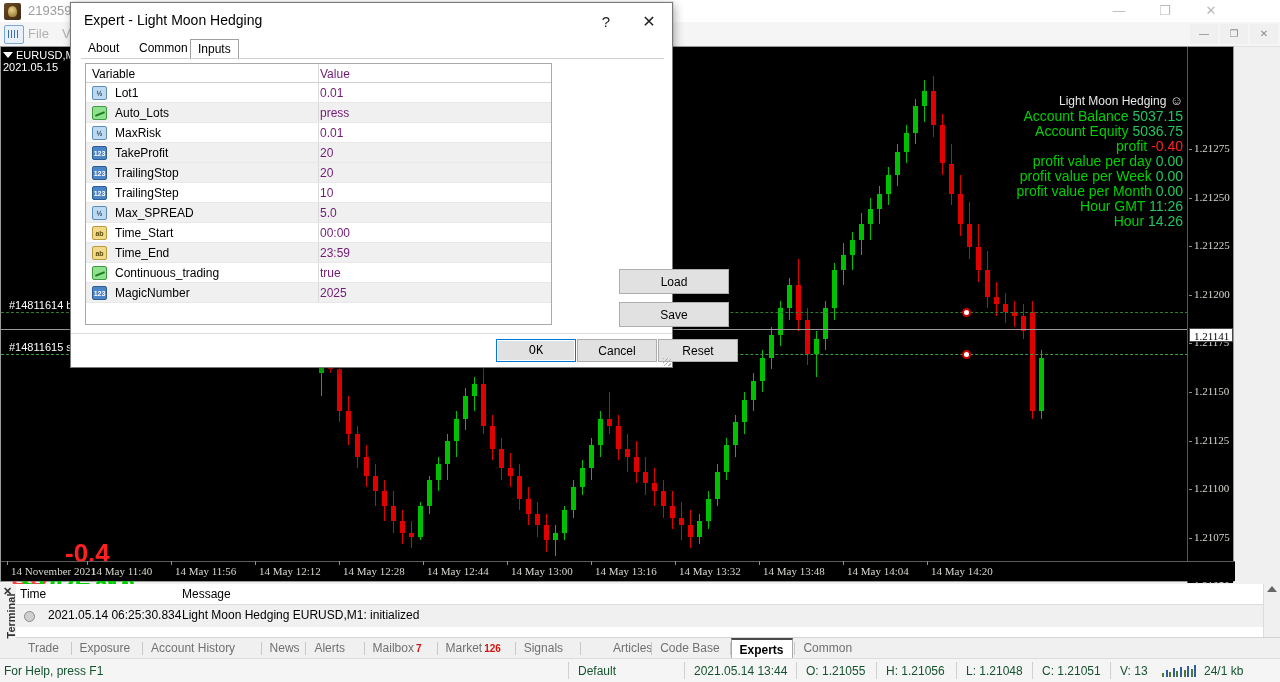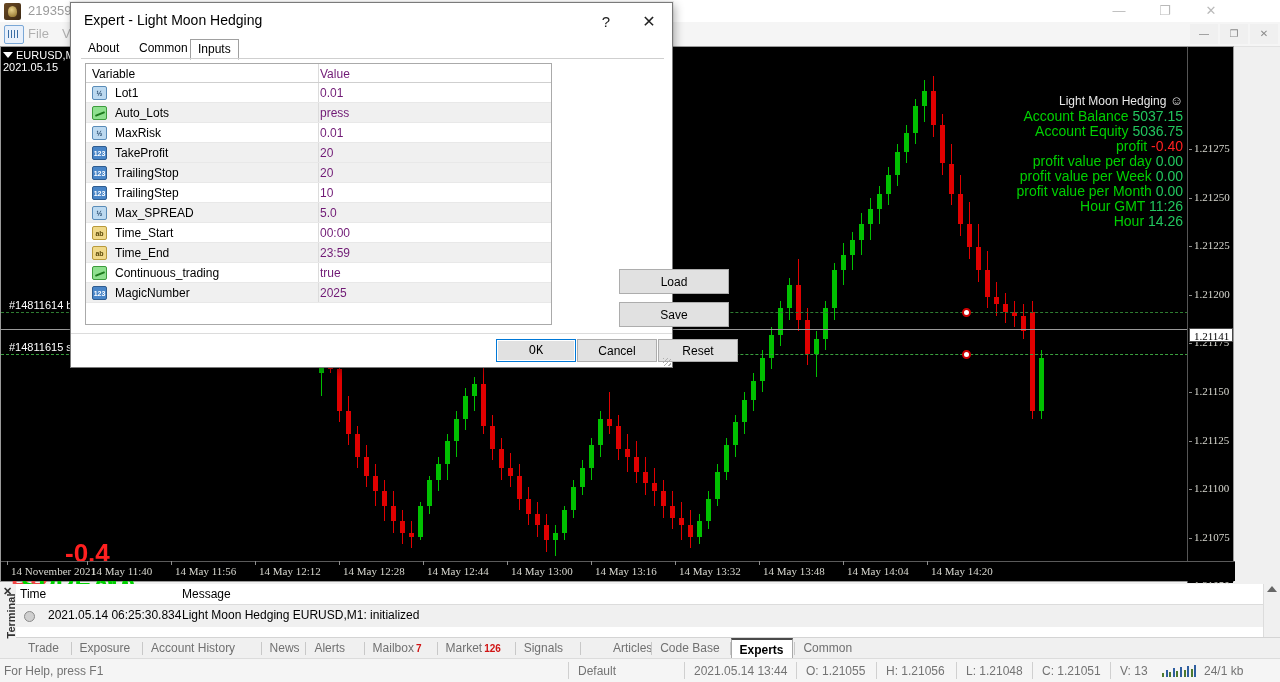--- a/index.html
+++ b/index.html
@@ -90,21 +90,21 @@
      border-top:1px solid #d4d4d4;}
   .term-tab{position:absolute;top:0;height:21px;line-height:20px;font-size:12px;color:#707070;
      padding:0 8px;box-sizing:border-box;white-space:nowrap;}
   .term-tab.active{background:#ffffff;color:#000;font-weight:bold;border:1px solid #a9a9a9;
      border-top:2px solid #4a4a4a;border-bottom:none;}
   .tab-sep{position:absolute;top:4px;width:1px;height:13px;background:#c8c8c8;}
   .tab-badge{font-size:10px;color:#d01414;font-weight:bold;margin-left:2px;}
   
   #statusbar{position:absolute;left:0;top:658px;width:1280px;height:24px;background:#f5f5f5;
       border-top:1px solid #dcdcdc;}
-  .status-cell{position:absolute;top:5px;font-size:12px;color:#737373;white-space:nowrap;}
+  .status-cell{position:absolute;top:5px;font-size:12px;color:#14532d;white-space:nowrap;}
   .status-sep{position:absolute;top:3px;width:1px;height:17px;background:#d0d0d0;}
   #net-bars{position:absolute;top:6px;width:38px;height:12px;}
   #net-bars span{position:absolute;bottom:0;width:2px;background:#2f5fa0;}
   
   #dialog{position:absolute;left:70px;top:2px;width:603px;height:366px;background:#ffffff;
       border:1px solid #7a7a7a;box-shadow:0 0 0 1px rgba(0,0,0,.06), 2px 3px 9px rgba(0,0,0,.32);
       box-sizing:border-box;}
   #dlg-title{position:absolute;left:13px;top:9px;font-size:14px;color:#000;}
   #dlg-help{position:absolute;left:522px;top:7px;width:26px;height:24px;text-align:center;
       line-height:24px;font-size:15px;color:#222;}

